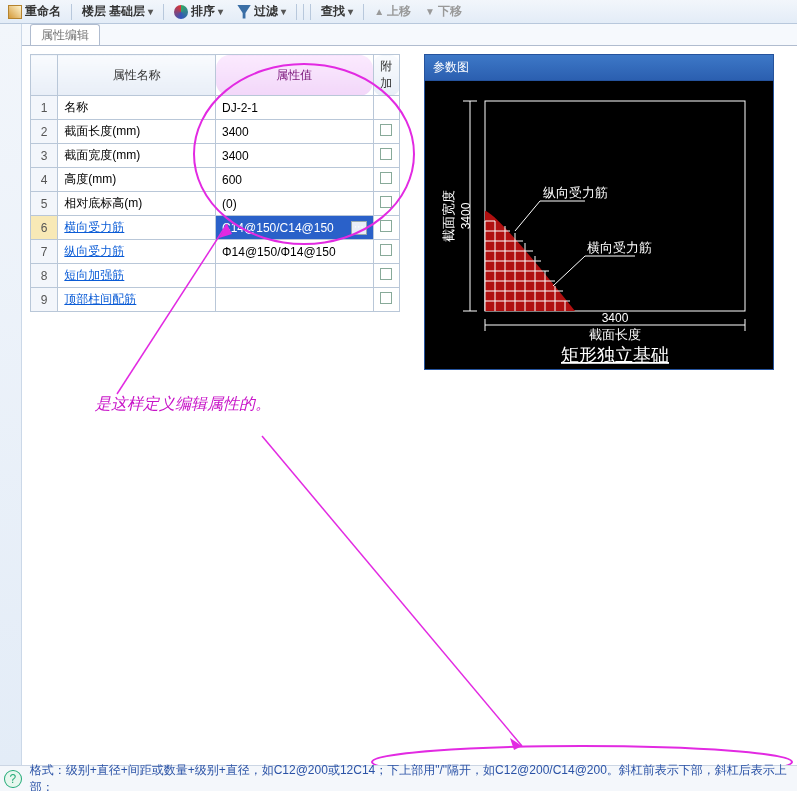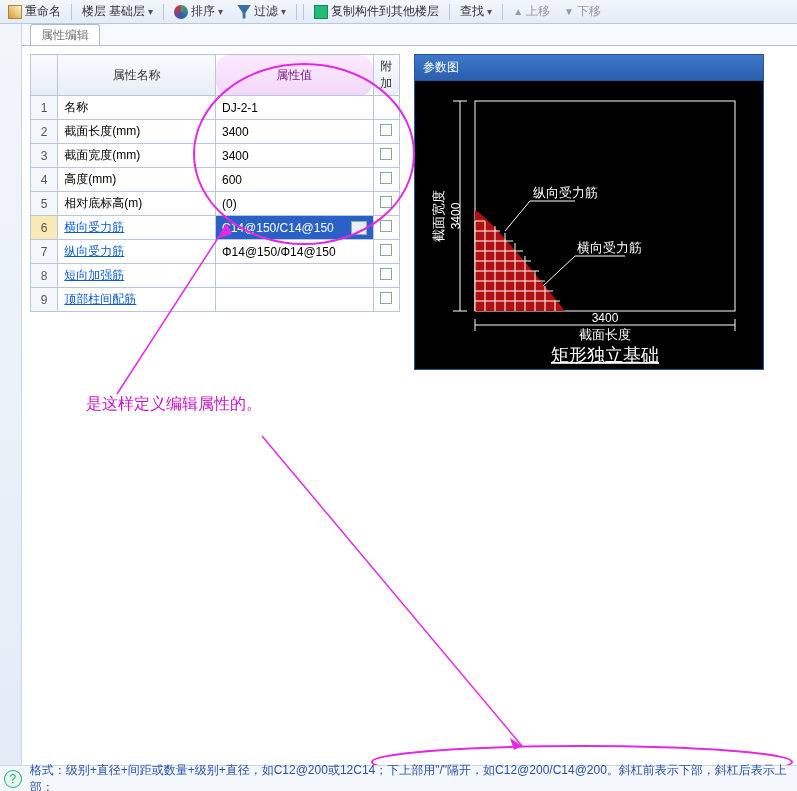--- a/index.html
+++ b/index.html
@@ -25,20 +25,21 @@
     white-space: nowrap;
     overflow: hidden;
   }
   .tb-item {
     display: flex;
     align-items: center;
     gap: 3px;
     color: #333;
     padding: 2px 4px;
     cursor: pointer;
+    font-weight: bold;
   }
   .tb-item.disabled { color: #999; }
   .tb-sep {
     width: 1px;
     height: 16px;
     background: #b8c8dc;
   }
   .ico {
     width: 14px; height: 14px;
     display: inline-block;
@@ -82,21 +83,21 @@
     padding: 2px 10px;
     font-size: 12px;
     color: #737373;
     border-radius: 3px 3px 0 0;
   }
 
   .panel-body {
     display: flex;
     align-items: flex-start;
     padding: 8px;
-    gap: 14px;
+    gap: 24px;
     position: relative;
   }
 
   
   .prop-table {
     border-collapse: collapse;
     width: 370px;
   }
   .prop-table th, .prop-table td {
     border: 1px solid #b9c7d8;
@@ -207,24 +208,20 @@
     <span>排序</span>
     <span class="dd">▾</span>
   </div>
   <div class="tb-item">
     <span class="ico ico-filter"></span>
     <span>过滤</span>
     <span class="dd">▾</span>
   </div>
   <span class="tb-sep"></span>
   <span class="tb-sep"></span>
-  <div class="tb-item">
-    <span class="ico ico-copy"></span>
-    <span>复制构件到其他楼层</span>
-  </div>
   <span class="tb-sep"></span>
   <div class="tb-item">
     <span>查找</span>
     <span class="dd">▾</span>
   </div>
   <span class="tb-sep"></span>
   <div class="tb-item disabled">
     <span class="ico-up">▲</span>
     <span>上移</span>
   </div>
@@ -381,21 +378,21 @@
 
       <line x1="205" y1="200" x2="95" y2="370" stroke="#e22ae2" stroke-width="1.5"></line>
       <polygon points="205,200 197,214 210,210" fill="#e22ae2"></polygon>
 
       <line x1="240" y1="412" x2="500" y2="722" stroke="#e22ae2" stroke-width="1.5"></line>
       <polygon points="500,722 488,714 492,726" fill="#e22ae2"></polygon>
 
       <ellipse cx="560" cy="738" rx="210" ry="16" fill="none" stroke="#e22ae2" stroke-width="2"></ellipse>
     </svg>
 
-    <div class="annot" style="top:370px; left:64px;">是这样定义编辑属性的。</div>
+    <div class="annot" style="top:370px; left:73px;font-style:italic;">是这样定义编辑属性的。</div>
 
   </div>
 </div>
 
 <div class="footer">
   <span class="q">?</span>
   <span>格式：级别+直径+间距或数量+级别+直径，如C12@200或12C14；下上部用"/"隔开，如C12@200/C14@200。斜杠前表示下部，斜杠后表示上部；</span>
 </div>
 
 </body></html>

